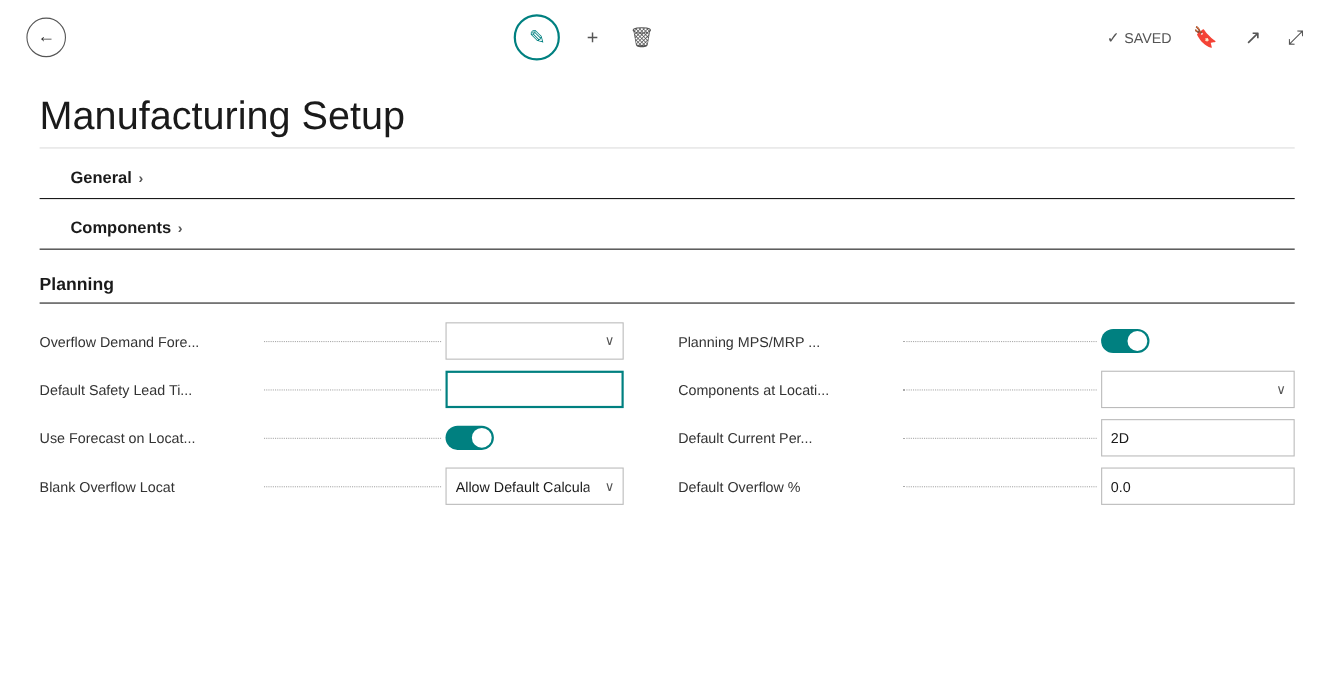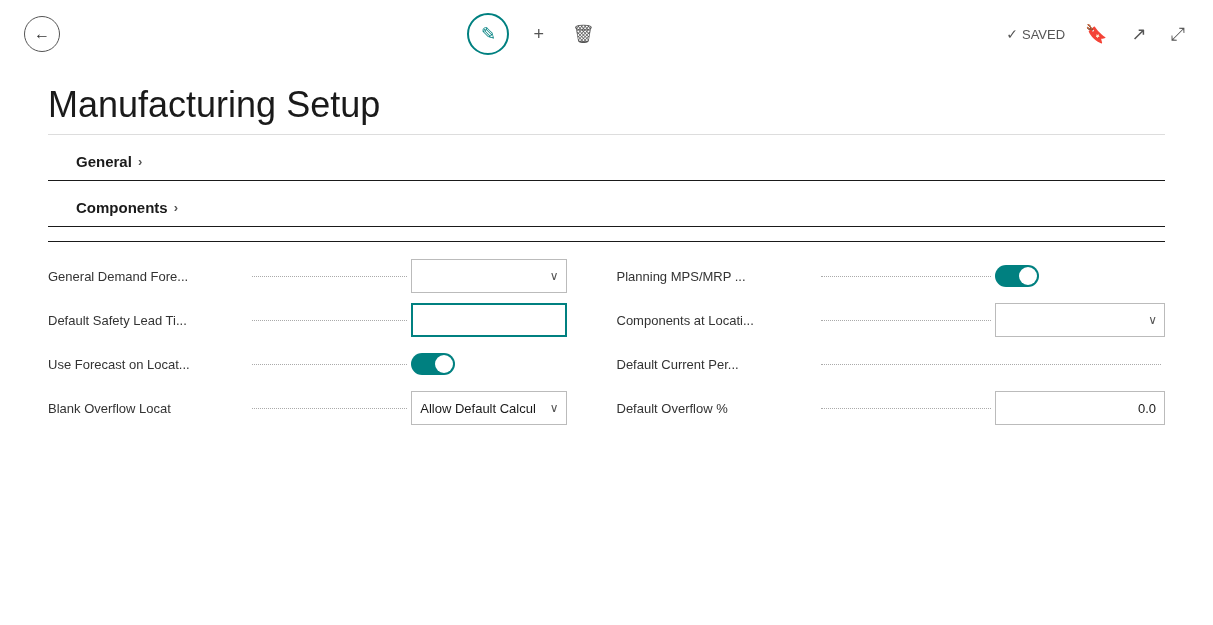--- a/index.html
+++ b/index.html
@@ -55,21 +55,21 @@
     }
     .saved-label {
       display: flex; align-items: center; gap: 4px;
       color: #555;
       font-size: 13px;
     }
     .saved-check { color: #555; font-size: 14px; }
 
     
     .page-content {
-      padding: 0 48px;
+      padding: 0 36px;
     }
 
     .page-title {
       font-size: 36px;
       font-weight: 300;
       color: #1a1a1a;
       margin: 16px 0 8px 0;
     }
 
     .divider {
@@ -163,21 +163,20 @@
       padding: 0 8px;
       font-size: 13px;
       color: #1a1a1a;
       background: #fff;
       outline: none;
     }
     .form-input.focused {
       border: 2px solid #008080;
     }
     .form-input.right-align {
-      text-align: right;
     }
 
     .form-select-wrapper {
       position: relative;
       width: 100%;
     }
     .form-select {
       width: 100%;
       height: 34px;
       border: 1px solid #bbb;
@@ -278,28 +277,29 @@
   </div>
   <hr class="section-divider">
 
   <div class="section-header">
     <span>Components</span>
     <span class="chevron">›</span>
   </div>
   <hr class="section-divider">
 
   <div class="planning-section">
+    <div class="planning-title">Planning</div>
     <hr class="planning-divider">
 
     <div class="form-grid">
 
       <div class="form-col">
 
         <div class="form-row">
-          <span class="field-label">General Demand Fore...</span>
+          <span class="field-label">Overflow Demand Fore...</span>
           <span class="field-dots"></span>
           <div class="field-control">
             <div class="form-select-wrapper">
               <select class="form-select">
                 <option value=""></option>
                 <option value="opt1">Option 1</option>
                 <option value="opt2">Option 2</option>
               </select>
               <span class="select-chevron">∨</span>
             </div>
@@ -370,20 +370,23 @@
                 <option value="opt2">Option 2</option>
               </select>
               <span class="select-chevron">∨</span>
             </div>
           </div>
         </div>
 
         <div class="form-row">
           <span class="field-label">Default Current Per...</span>
           <span class="field-dots"></span>
+          <div class="field-control">
+            <input type="text" class="form-input" value="2D" style="">
+          </div>
         </div>
 
         <div class="form-row">
           <span class="field-label">Default Overflow %</span>
           <span class="field-dots"></span>
           <div class="field-control">
             <input type="text" class="form-input right-align" value="0.0" style="">
           </div>
         </div>
 

